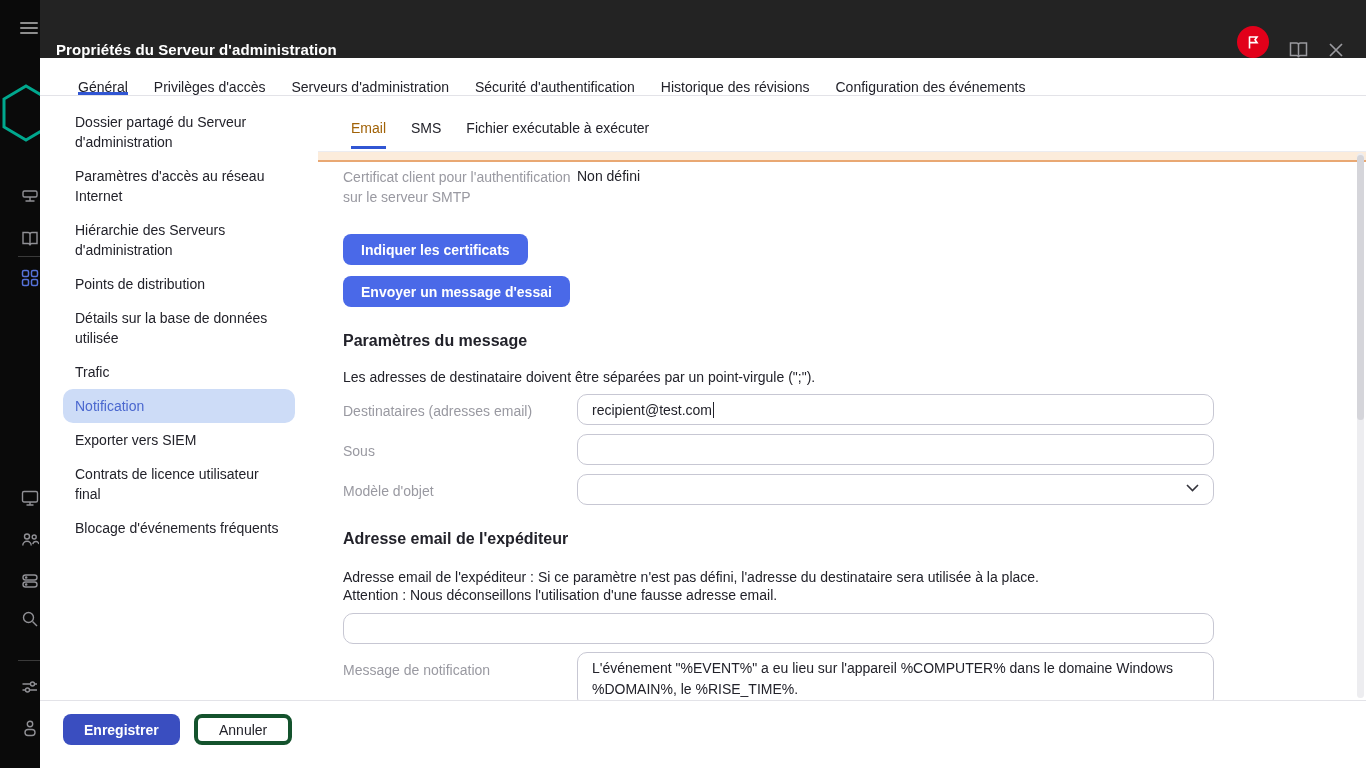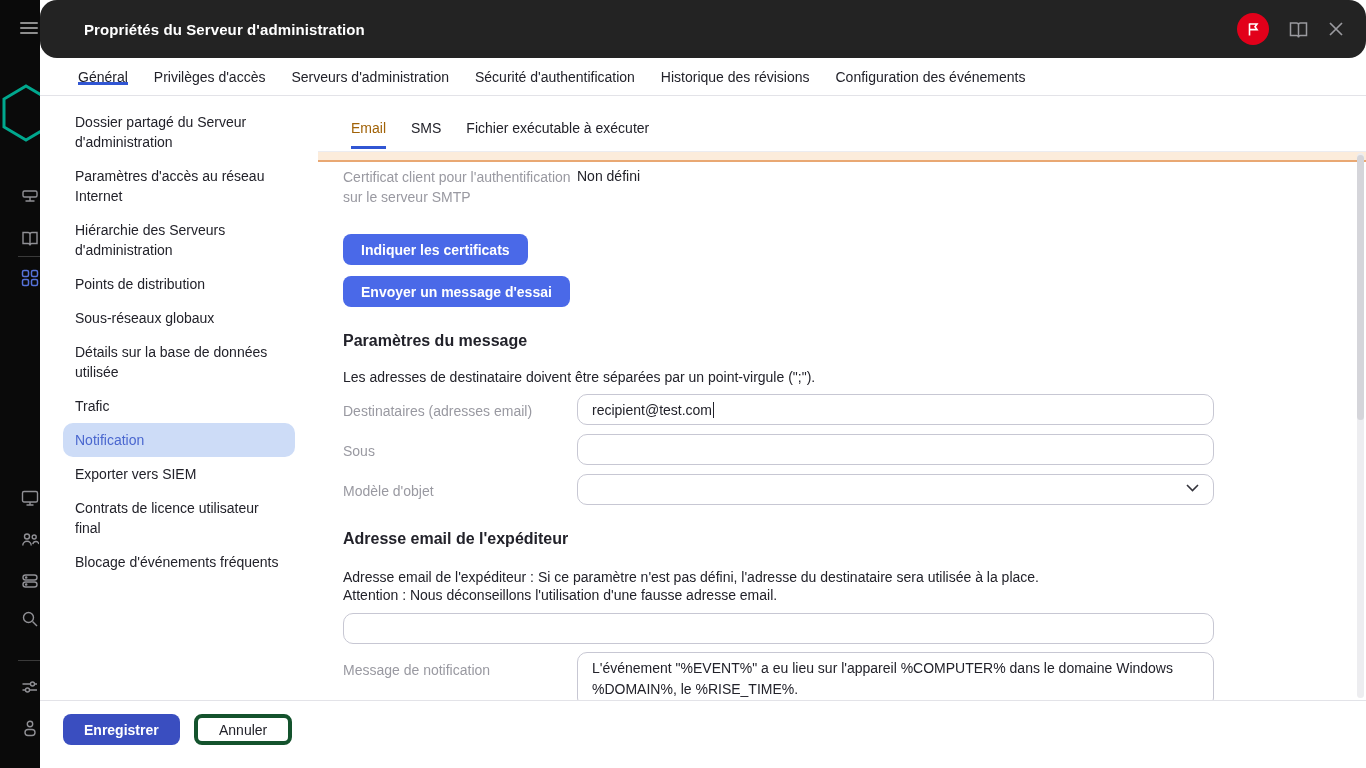--- a/index.html
+++ b/index.html
@@ -12,31 +12,31 @@
   .rail .hamburger { position:absolute; left:20px; top:22px; width:18px; height:14px; cursor:pointer; }
   .rail .hamburger span { display:block; height:2px; background:#8d8d8d; margin-bottom:3px; border-radius:1px; }
   .hexlogo { position:absolute; left:2px; top:84px; }
   .rail-icon { position:absolute; left:21px; width:18px; height:18px; }
   .rail-div { position:absolute; left:18px; width:22px; height:1px; background:#3a3a3a; }
 
   
   .modal { position:absolute; left:40px; top:0; width:1326px; height:768px; background:#ffffff; z-index:2; }
 
   .mheader { position:absolute; left:0; top:0; right:0; height:58px; background:#232323;
-             display:flex; align-items:center; padding:0 18px 0 44px;border-radius:17px; }
+             display:flex; align-items:flex-end; padding:0 18px 0 16px; }
   .mtitle { color:#ffffff; font-size:15px; font-weight:700; letter-spacing:.1px; }
   .mheader .spacer { flex:1; }
   .fbtn { width:32px; height:32px; border-radius:50%; background:#e2001a; display:flex;
           align-items:center; justify-content:center; margin-right:20px; cursor:pointer; }
   .hicon { margin-right:20px; cursor:pointer; }
   .hicon:last-child { margin-right:4px; }
 
   
   .tabbar { position:absolute; left:0; top:58px; right:0; height:38px; background:#fff;
-            border-bottom:1px solid #e3e3e8; display:flex; align-items:center; padding-left:38px; }
+            border-bottom:1px solid #e3e3e8; display:flex; align-items:flex-end; padding-left:38px; }
   .tab { position:relative; display:flex; align-items:center; margin-right:26px; font-size:14px;
          color:#22222a; cursor:pointer; white-space:nowrap; }
   .tab.active { font-weight:400; }
   .tab.active::after { content:""; position:absolute; left:0; right:0; bottom:0; height:3px; background:#3156d3; }
 
   
   .nav { position:absolute; left:23px; top:105px; width:232px; }
   .nav-item { font-size:14px; line-height:20px; color:#22222a; padding:7px 12px; border-radius:10px;
               cursor:pointer; }
   .nav-item.selected { background:#cddcf7; color:#4a67cf; }
@@ -166,21 +166,20 @@
     <div class="tab">Sécurité d'authentification</div>
     <div class="tab">Historique des révisions</div>
     <div class="tab">Configuration des événements</div>
   </div>
 
   <div class="nav">
     <div class="nav-item">Dossier partagé du Serveur d'administration</div>
     <div class="nav-item">Paramètres d'accès au réseau Internet</div>
     <div class="nav-item">Hiérarchie des Serveurs d'administration</div>
     <div class="nav-item">Points de distribution</div>
-    <div class="nav-item">Sous-réseaux globaux</div>
     <div class="nav-item">Détails sur la base de données utilisée</div>
     <div class="nav-item">Trafic</div>
     <div class="nav-item selected">Notification</div>
     <div class="nav-item">Exporter vers SIEM</div>
     <div class="nav-item">Contrats de licence utilisateur final</div>
     <div class="nav-item">Blocage d'événements fréquents</div>
   </div>
 
   <div class="subtabs">
     <div class="subtab active">Email</div>

